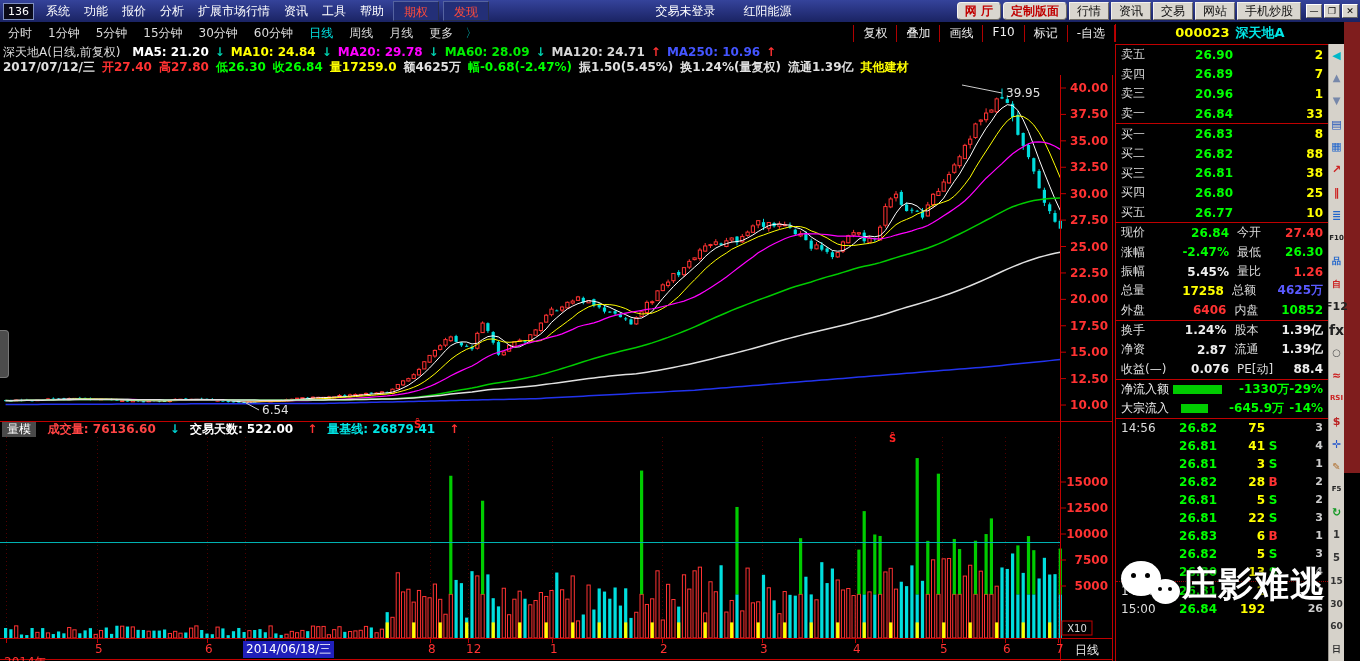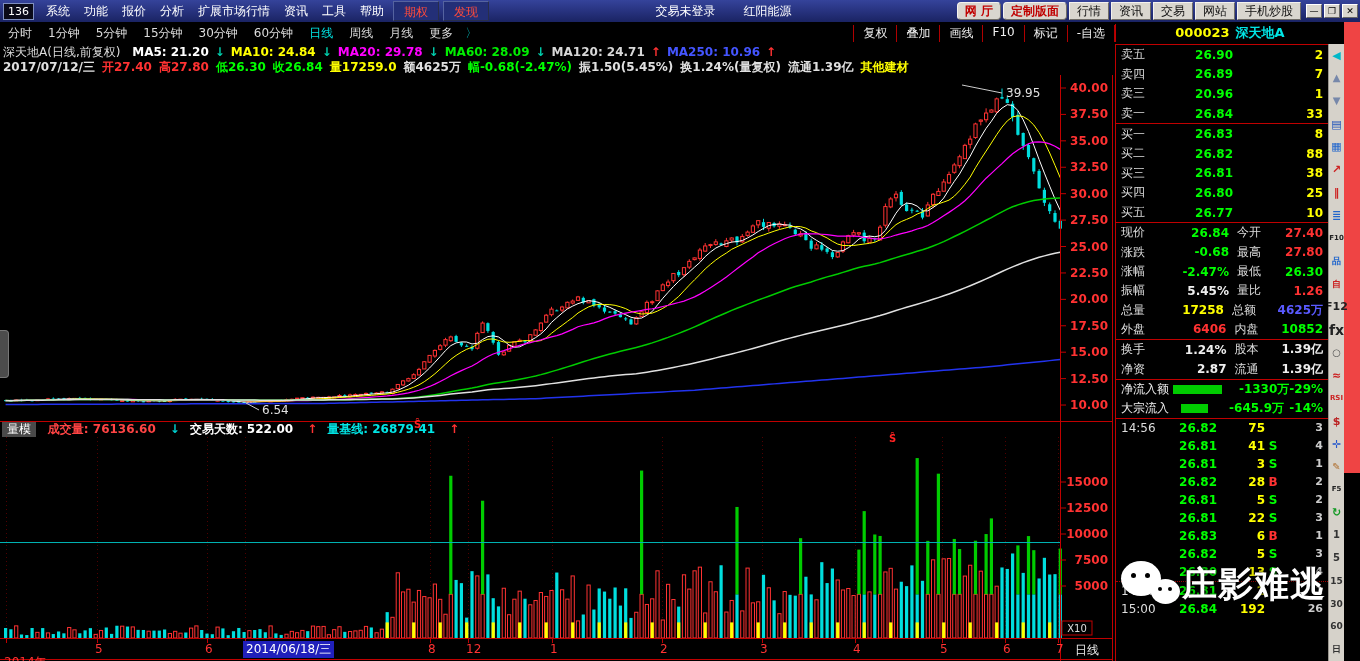--- a/index.html
+++ b/index.html
@@ -1,17 +1,17 @@
 <!DOCTYPE html>
 <html><head>
 <meta charset="utf-8">
 <style>
 *{margin:0;padding:0;box-sizing:border-box}
 html,body{width:1360px;height:661px;background:#000;font-family:"DejaVu Sans","Liberation Sans",sans-serif;overflow:hidden}
-#root{position:relative;width:1360px;height:473px;background:#ef4444}
+#root{position:relative;width:1360px;height:473px;background:#7f1d1d}
 
 .titlebar{height:22px;background:linear-gradient(#35439b,#1a2363);display:flex;align-items:center;color:#fff;font-size:12px}
 .badge{background:#0a0a18;border:1px solid #7f8fc0;padding:0 4px;margin:0 5px 0 3px;height:17px;line-height:15px;font-size:11px;color:#fff}
 .menu-item{padding:0 7px;height:22px;line-height:22px;cursor:default}
 .hot-item{color:#ff4b3c;font-weight:normal;padding:0 10px;height:20px;line-height:20px;border:1px solid #55639f;border-style:outset;margin:0 2px;background:#232f77}
 .tb-center{flex:1;display:flex;justify-content:center;gap:28px;white-space:nowrap}
 .tb-btn{background:#d9d6cf;color:#111;border:1px solid #f4f2ee;border-right-color:#6f6c66;border-bottom-color:#6f6c66;padding:0 7px;height:18px;line-height:16px;margin:0 1px;font-size:12px;white-space:nowrap}
 .tb-btn.red{color:#c00000;font-weight:bold;border-radius:4px}
 .win-btn{width:16px;height:14px;background:#d9d6cf;border:1px solid #fff;border-right-color:#666;border-bottom-color:#666;color:#000;font-size:9px;line-height:12px;text-align:center;margin-left:2px}
 
@@ -975,26 +975,20 @@
               <span class="qty">10</span>
             </div>
             <div class="rp-sep"></div>
             <div class="stat-row">
               <span class="l">现价</span>
               <span class="v1" style="color: rgb(0, 255, 0);">26.84</span>
               <span class="l2">今开</span>
               <span class="v2" style="color: rgb(255, 50, 50);">27.40</span>
             </div>
             <div class="stat-row">
-              <span class="l">涨跌</span>
-              <span class="v1" style="color: rgb(0, 255, 0);">-0.68</span>
-              <span class="l2">最高</span>
-              <span class="v2" style="color: rgb(255, 50, 50);">27.80</span>
-            </div>
-            <div class="stat-row">
               <span class="l">涨幅</span>
               <span class="v1" style="color: rgb(0, 255, 0);">-2.47%</span>
               <span class="l2">最低</span>
               <span class="v2" style="color: rgb(0, 255, 0);">26.30</span>
             </div>
             <div class="stat-row">
               <span class="l">振幅</span>
               <span class="v1" style="color: rgb(238, 238, 238);">5.45%</span>
               <span class="l2">量比</span>
               <span class="v2" style="color: rgb(255, 50, 50);">1.26</span>
@@ -1016,20 +1010,26 @@
               <span class="l">换手</span>
               <span class="v1" style="color: rgb(238, 238, 238);">1.24%</span>
               <span class="l2">股本</span>
               <span class="v2" style="color: rgb(238, 238, 238);">1.39亿</span>
             </div>
             <div class="stat-row">
               <span class="l">净资</span>
               <span class="v1" style="color: rgb(238, 238, 238);">2.87</span>
               <span class="l2">流通</span>
               <span class="v2" style="color: rgb(238, 238, 238);">1.39亿</span>
+            </div>
+            <div class="stat-row">
+              <span class="l">收益(—)</span>
+              <span class="v1" style="color: rgb(238, 238, 238);">0.076</span>
+              <span class="l2">PE[动]</span>
+              <span class="v2" style="color: rgb(238, 238, 238);">88.4</span>
             </div>
             <div class="rp-sep"></div>
             <div class="flow-row">
               <span class="fl">净流入额</span>
               <span class="flow-bar" style="width: 56px;"></span>
               <span class="flow-val">-1330万</span>
               <span class="flow-pct">-29%</span>
             </div>
             <div class="flow-row">
               <span class="fl">大宗流入</span>

